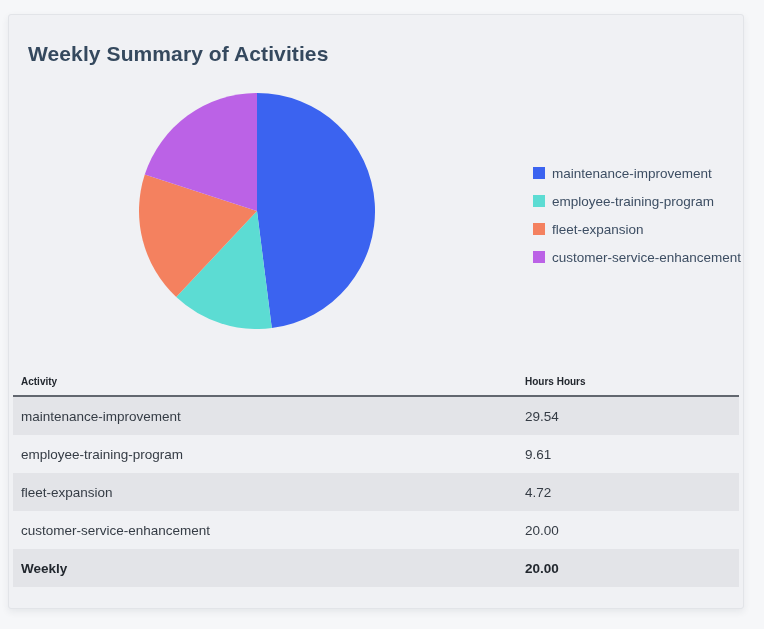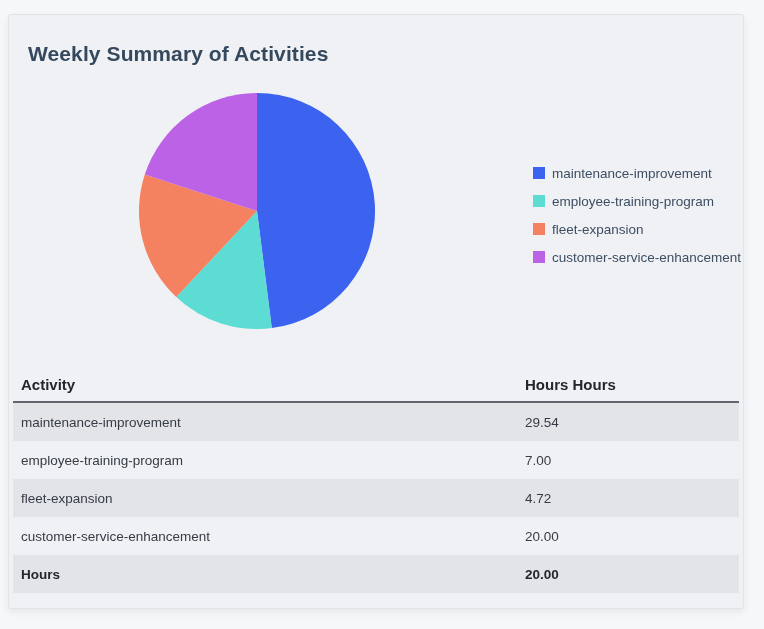--- a/index.html
+++ b/index.html
@@ -60,21 +60,21 @@
     width: 726px;
   }
   table {
     width: 100%;
     border-collapse: collapse;
     table-layout: fixed;
   }
   col.col-activity { width: 504px; }
   th {
     text-align: left;
-    font-size: 15px;
+    font-size: 10px;
     font-weight: 700;
     color: #22272e;
     padding: 9px 8px 8px 8px;
     border-bottom: 2px solid #62676f;
   }
   td {
     font-size: 13.5px;
     color: #353c45;
     padding: 0 8px;
     height: 38px;
@@ -129,32 +129,32 @@
           <th>Hours Hours</th>
         </tr>
       </thead>
       <tbody id="table-body">
           <tr>
             <td>maintenance-improvement</td>
             <td>29.54</td>
           </tr>
           <tr>
             <td>employee-training-program</td>
-            <td>7.00</td>
+            <td>9.61</td>
           </tr>
           <tr>
             <td>fleet-expansion</td>
             <td>4.72</td>
           </tr>
           <tr>
             <td>customer-service-enhancement</td>
             <td>20.00</td>
           </tr>
         </tbody>
       <tfoot>
         <tr class="total-row">
-          <td>Hours</td>
+          <td>Weekly</td>
           <td>20.00</td>
         </tr>
       </tfoot>
     </table>
   </div>
 </div>
 
 </body></html>

